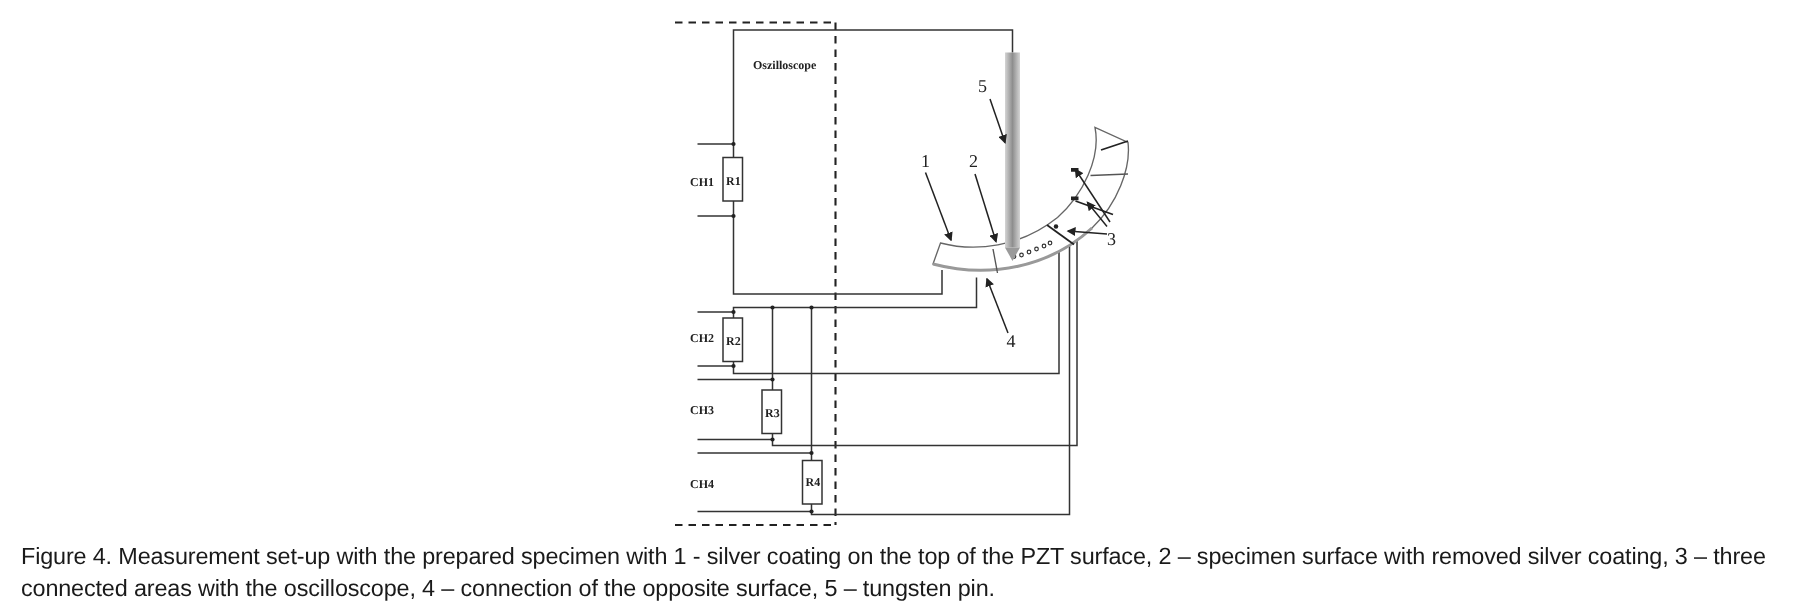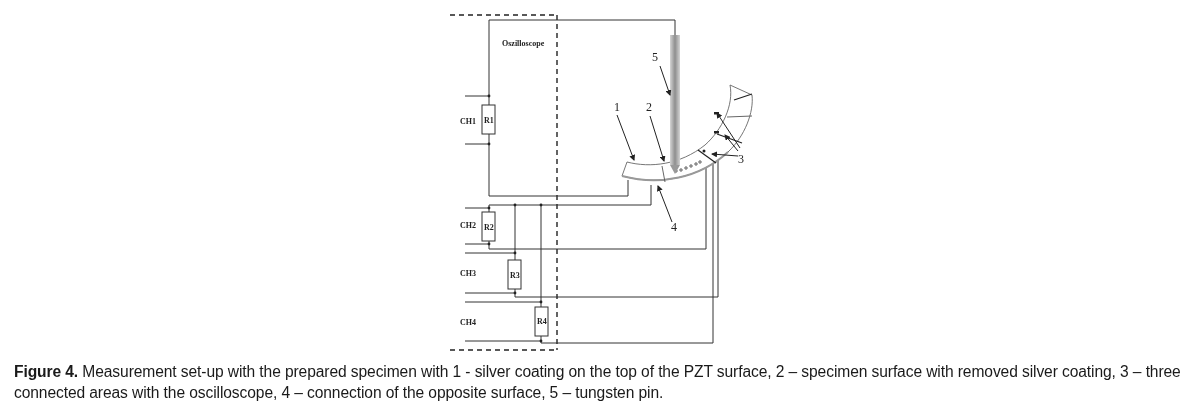--- a/index.html
+++ b/index.html
@@ -7,21 +7,21 @@
   #diagram { position: absolute; left: 0; top: 0; }
   .serif { font-family: "Liberation Serif", "DejaVu Serif", serif; fill: #222; }
   .lbl { font-weight: bold; font-size: 8px; }
   .num { font-size: 12px; }
   .caption {
     position: absolute; left: 14px; top: 361px; width: 1175px;
     font-family: "Liberation Sans", "DejaVu Sans", sans-serif;
     font-size: 15.6px; line-height: 21px; color: #1a1a1a;
     letter-spacing: -0.1px;
   }
-  .caption b { font-weight: bold; }
+  .caption b { font-weight: normal; }
 </style>
 </head>
 <body>
 
 <svg id="diagram" width="1195" height="360" viewBox="0 0 1195 360">
   <defs>
     <linearGradient id="pinGrad" x1="0" x2="1" y1="0" y2="0">
       <stop offset="0" stop-color="#d4d4d4"></stop>
       <stop offset="0.5" stop-color="#8e8e8e"></stop>
       <stop offset="1" stop-color="#d4d4d4"></stop>

